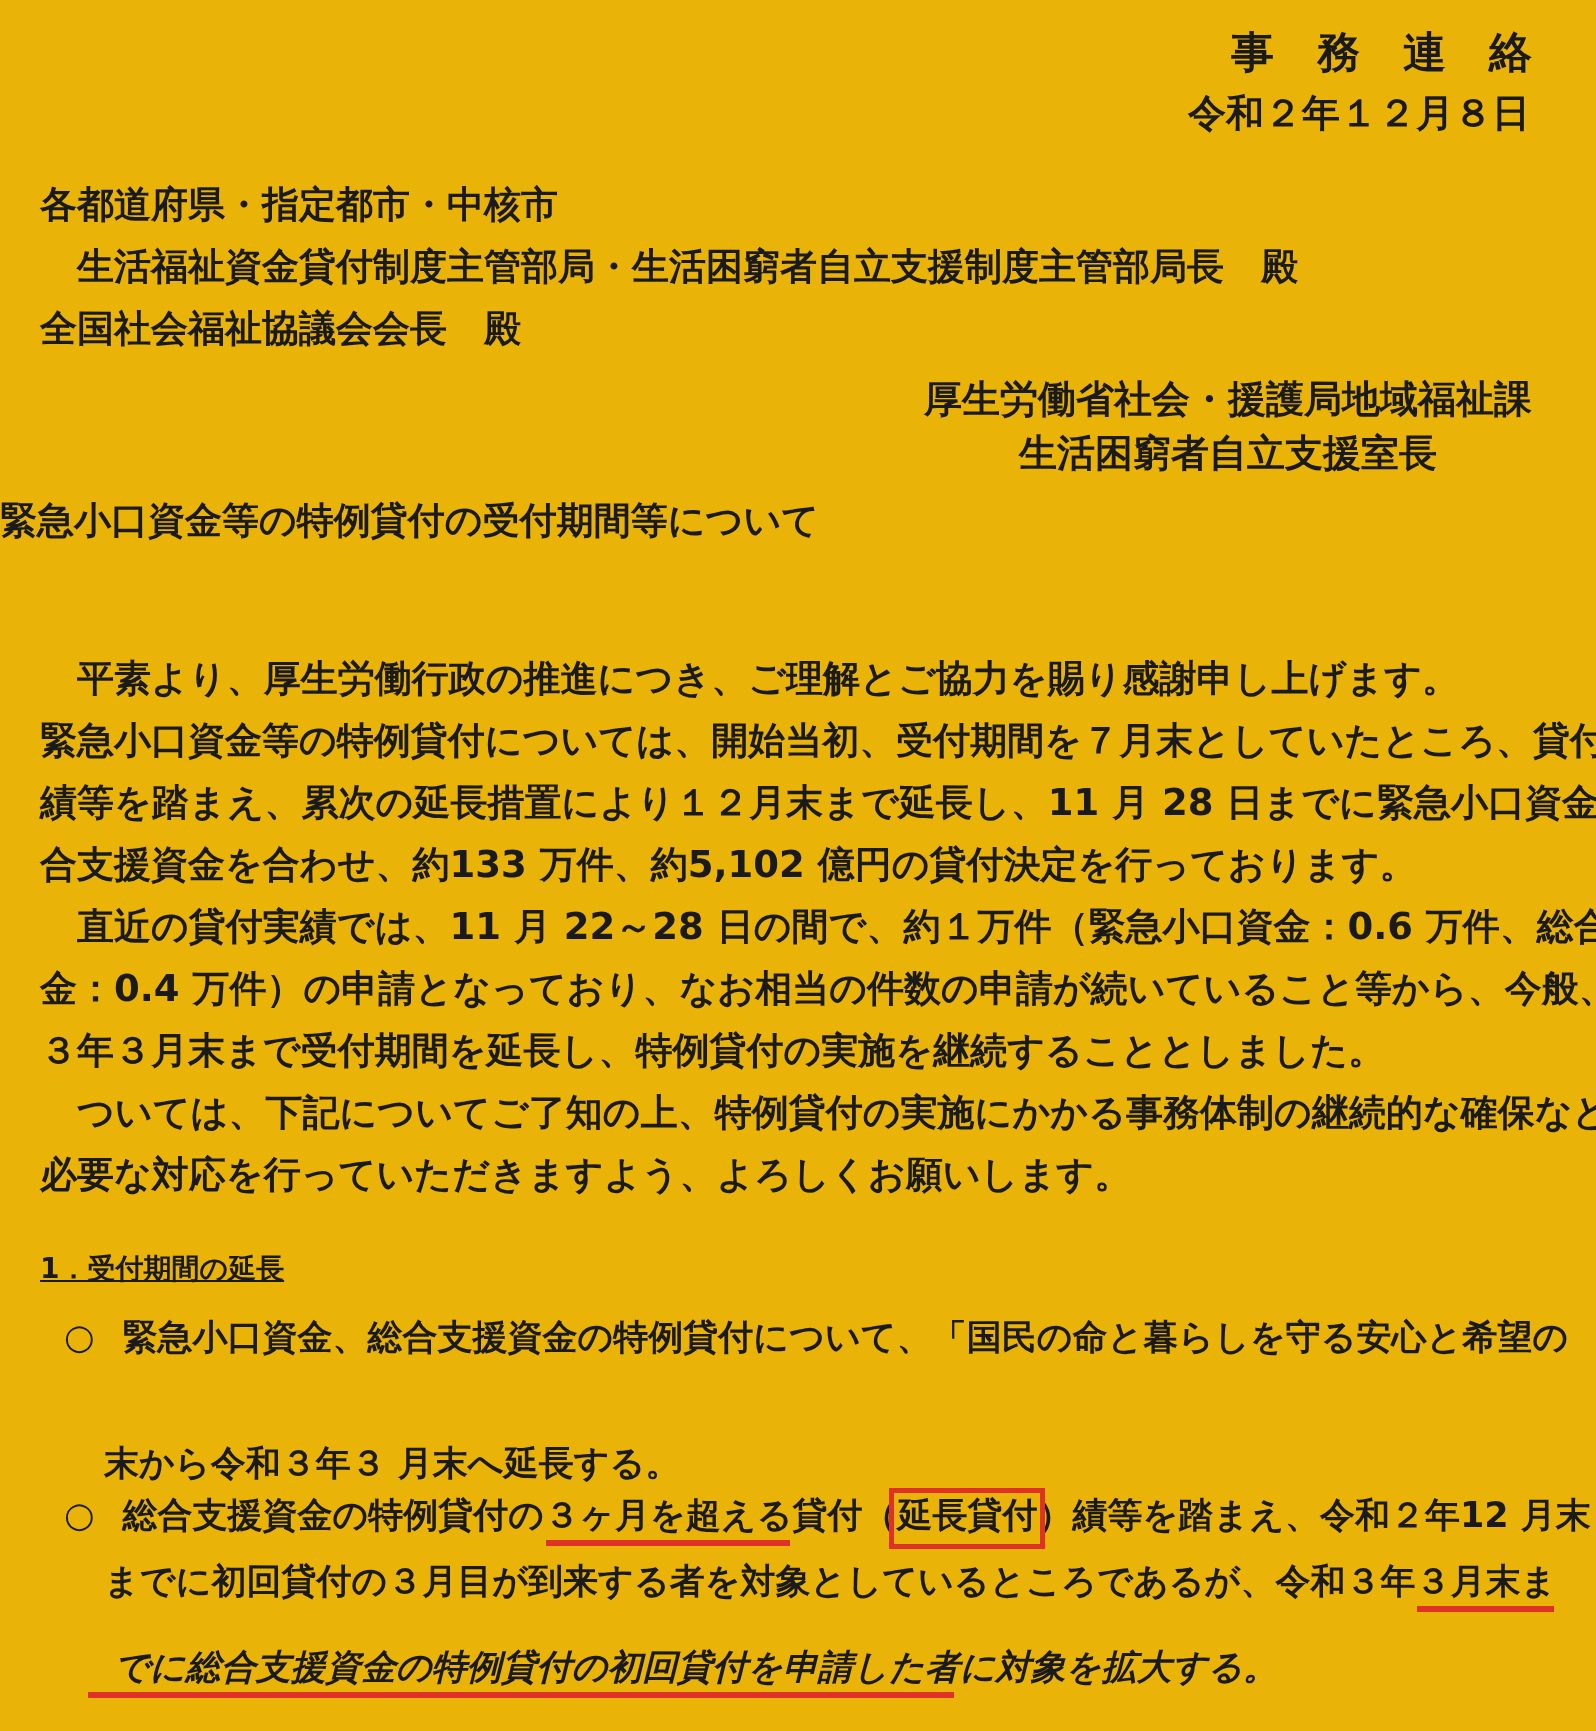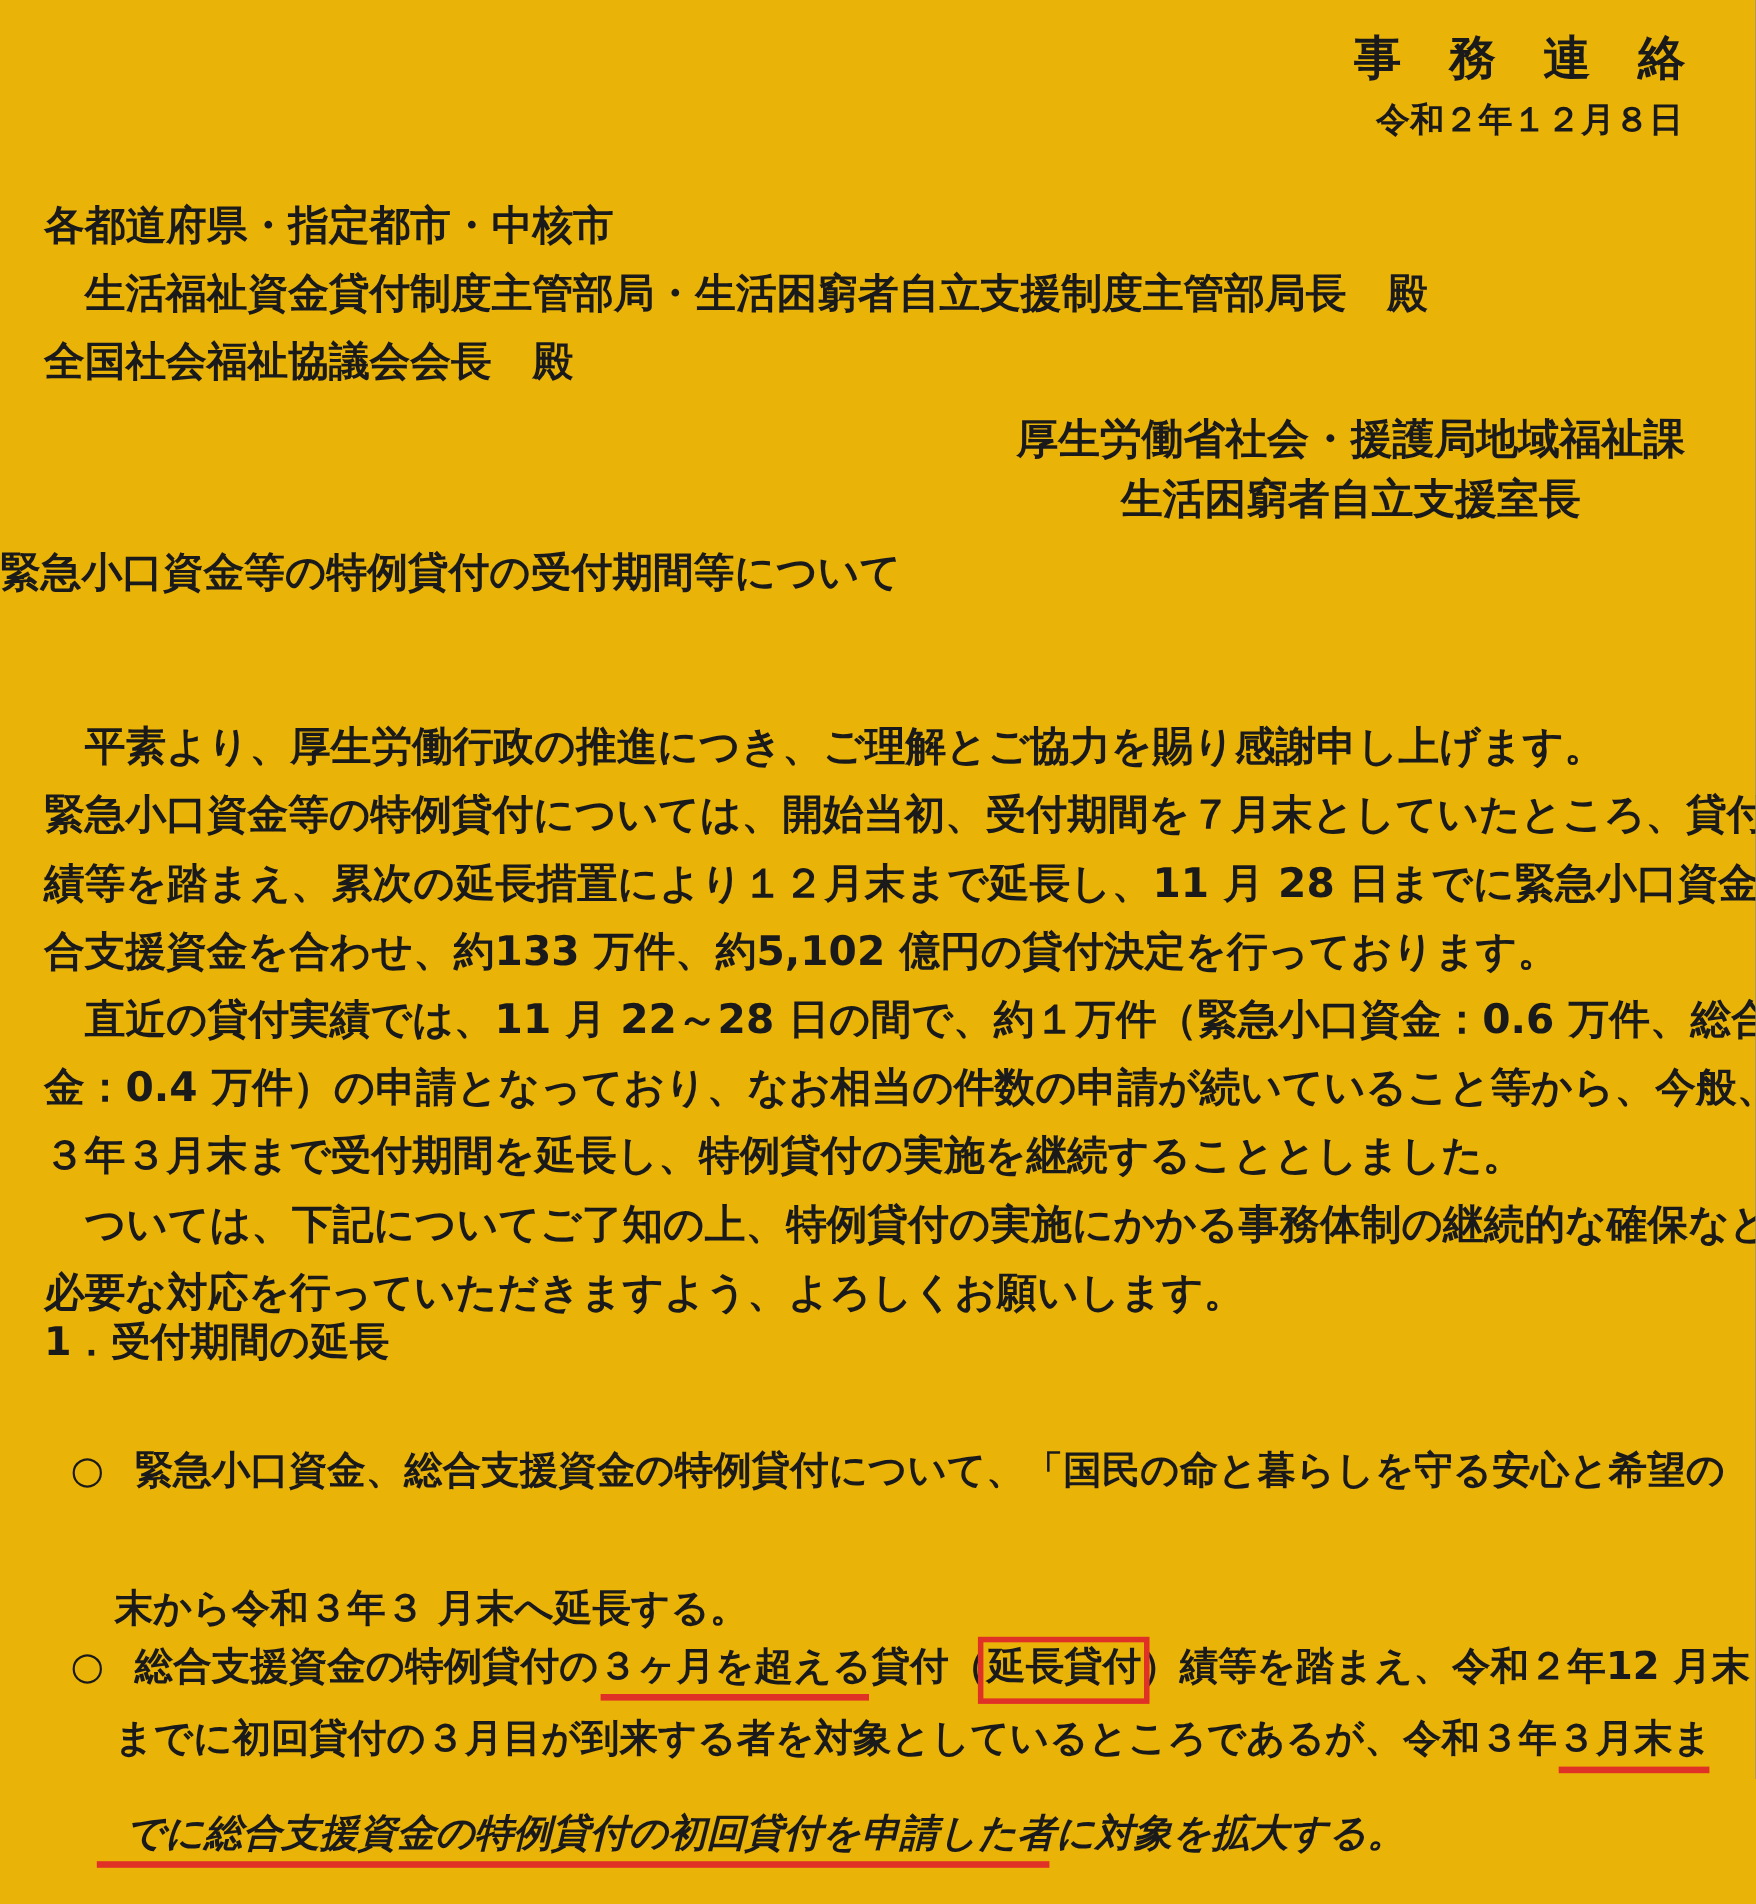--- a/index.html
+++ b/index.html
@@ -13,40 +13,40 @@
     background: #eab308;
     color: var(--ink);
     font-family: "DejaVu Sans", "Liberation Sans", sans-serif;
     font-weight: bold;
     overflow: hidden;
   }
   .abs { position: absolute; white-space: nowrap; }
 
   
   .doc-type { top: 24px; right: 64px; font-size: 43px; }
-  .doc-date { top: 88px; right: 66px; font-size: 31px; }
+  .doc-date { top: 88px; right: 66px; font-size: 38px; }
 
   
   .recipients { top: 174px; left: 40px; font-size: 37px; }
   .recipients .line { height: 62px; line-height: 62px; }
 
   
   .sender { top: 372px; right: 64px; font-size: 38px; text-align: center; }
   .sender .line { height: 54px; line-height: 54px; }
 
   
   .title { top: 490px; left: 0; width: 1520px; font-size: 37px; height: 62px; line-height: 62px; }
 
   
   .body { top: 648px; left: 40px; font-size: 37px; }
   .body .line { height: 62px; line-height: 62px; }
   .body .line.indent { text-indent: 37px; }
 
   
-  .sec-heading { top: 1190px; left: 40px; font-size: 36px; height: 62px; line-height: 62px; }
+  .sec-heading { top: 1238px; left: 40px; font-size: 28px; height: 62px; line-height: 62px; text-decoration: underline; }
   .b-line { font-size: 35px; height: 62px; line-height: 62px; }
   .marker { display: inline-block; margin-right: 28px; }
 
   
   .ul-red { position: relative; }
   .ul-red::after {
     content: "";
     position: absolute;
     left: 2px; right: 2px; bottom: -11px;
     height: 6px;

